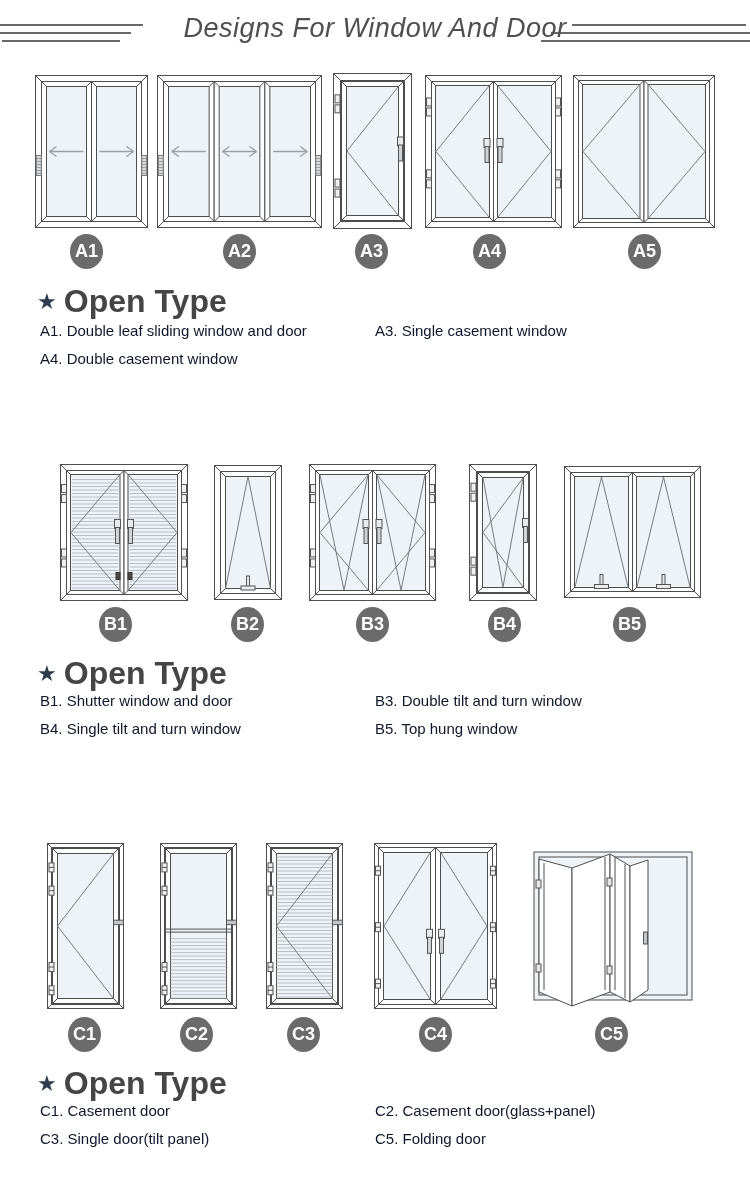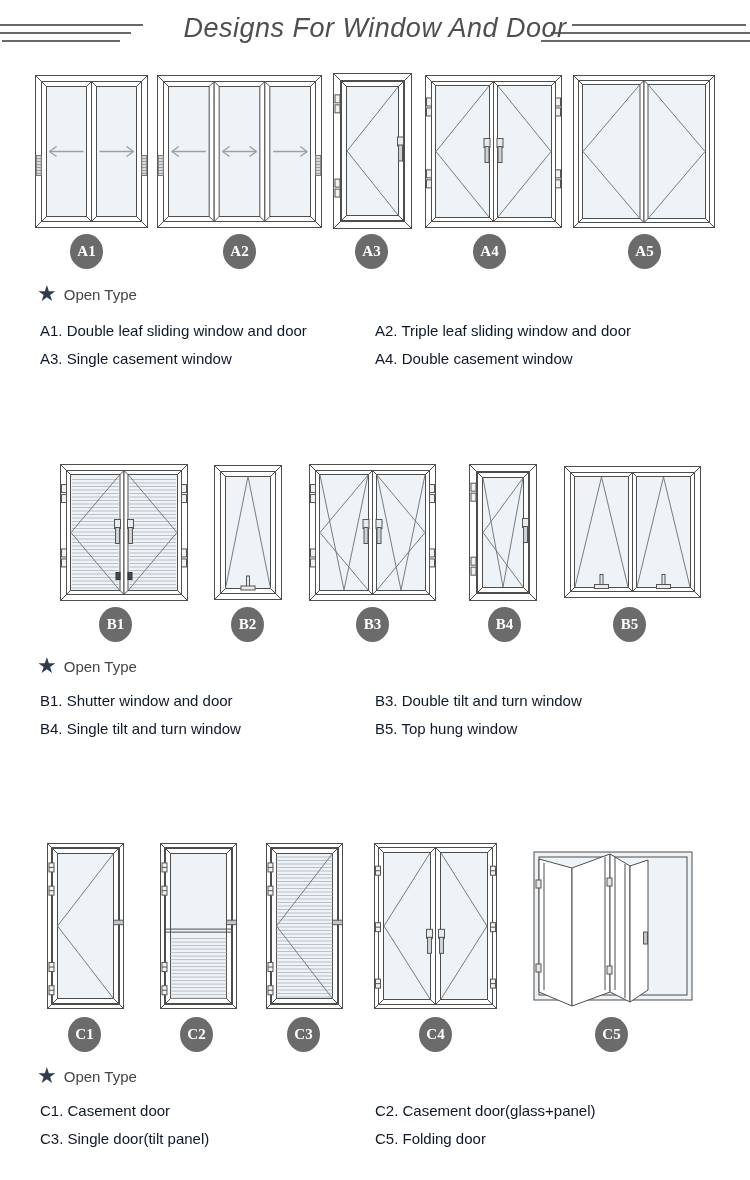--- a/index.html
+++ b/index.html
@@ -2,25 +2,25 @@
 <html><head>
 <meta charset="utf-8">
 <style>
   html,body{margin:0;padding:0;background:#ffffff;}
   .page{position:relative;width:750px;height:1180px;background:#ffffff;overflow:hidden;
         font-family:"Liberation Sans","DejaVu Sans",sans-serif;}
   .title{position:absolute;left:0;top:13px;width:750px;text-align:center;
          font-size:27px;font-style:italic;color:#4f4f4f;letter-spacing:.5px;}
   .hline{position:absolute;height:2px;background:#686868;}
   .badge{position:absolute;width:33px;height:35px;border-radius:50%;background:#6b6b6b;
-         color:#ffffff;font-size:15px;font-weight:bold;display:flex;align-items:center;
-         justify-content:center;font-family:Liberation Serif, serif;}
+         color:#ffffff;font-size:18px;font-weight:bold;display:flex;align-items:center;
+         justify-content:center;}
   .open-head{position:absolute;display:flex;align-items:center;}
   .open-head .star{font-size:22px;color:#2e3d4e;margin-right:7px;line-height:1;}
-  .open-head .txt{font-size:15px;color:#454545;}
+  .open-head .txt{font-size:32px;color:#454545;font-weight:bold;}
   .desc-grid{position:absolute;left:40px;width:680px;display:grid;
              grid-template-columns:335px auto;grid-auto-rows:28px;
              font-size:15px;color:#0f172a;align-items:start;}
   .fig{position:absolute;}
 </style>
 </head>
 <body>
 
 <div class="page">
 
@@ -211,21 +211,20 @@
   <div class="badge" style="left:355px;top:234px">A3</div>
   <div class="badge" style="left:473px;top:234px">A4</div>
   <div class="badge" style="left:628px;top:234px">A5</div>
 
   <div class="open-head" style="left:37px;top:283px">
     <span class="star">★</span>
     <span class="txt">Open Type</span>
   </div>
   <div class="desc-grid" style="top:322px">
     <span>A1. Double leaf sliding window and door</span>
-    <span>A2. Triple leaf sliding window and door</span>
     <span>A3. Single casement window</span>
     <span>A4. Double casement window</span>
   </div>
 
   <svg class="fig" style="left:60px;top:464px" width="128" height="137" viewBox="0 0 128 137">
       <rect x="0.5" y="0.5" width="127" height="136" fill="#fff" stroke="#4d4d4d" stroke-width="1"></rect>
       <rect x="6.5" y="6.5" width="115" height="124" fill="none" stroke="#4d4d4d" stroke-width="1"></rect>
       <line x1="0.5" y1="0.5" x2="6.5" y2="6.5" stroke="#4d4d4d" stroke-width="1"></line>
       <line x1="127.5" y1="0.5" x2="121.5" y2="6.5" stroke="#4d4d4d" stroke-width="1"></line>
       <line x1="0.5" y1="136.5" x2="6.5" y2="130.5" stroke="#4d4d4d" stroke-width="1"></line>

